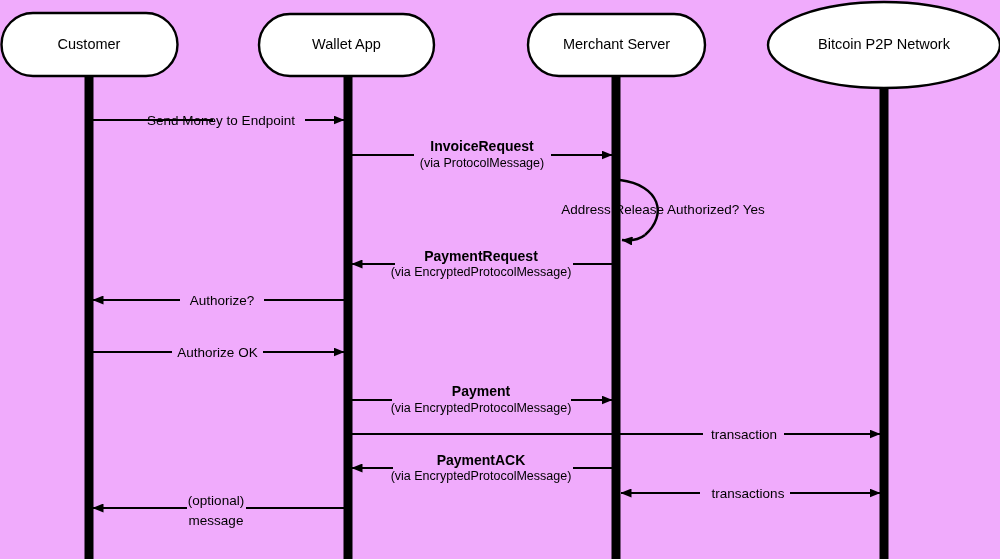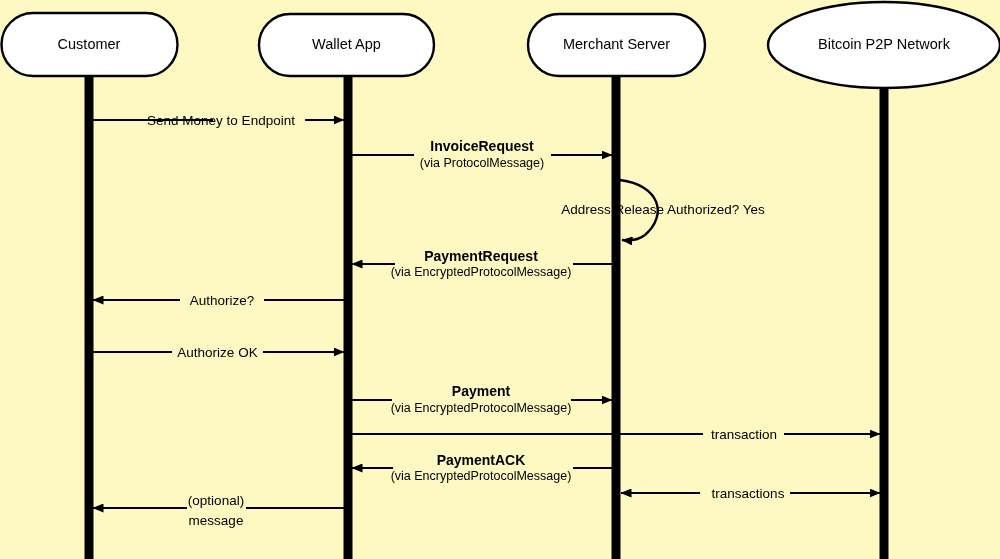--- a/index.html
+++ b/index.html
@@ -5,21 +5,21 @@
 <style>
   html, body {
     margin: 0;
     padding: 0;
     background: #ffffff;
   }
   #canvas {
     position: relative;
     width: 1000px;
     height: 559px;
-    background: #fef9c3;
+    background: #f0abfc;
     overflow: hidden;
     font-family: "Liberation Sans", sans-serif;
   }
   #canvas svg {
     position: absolute;
     top: 0;
     left: 0;
     width: 1000px;
     height: 559px;
   }

